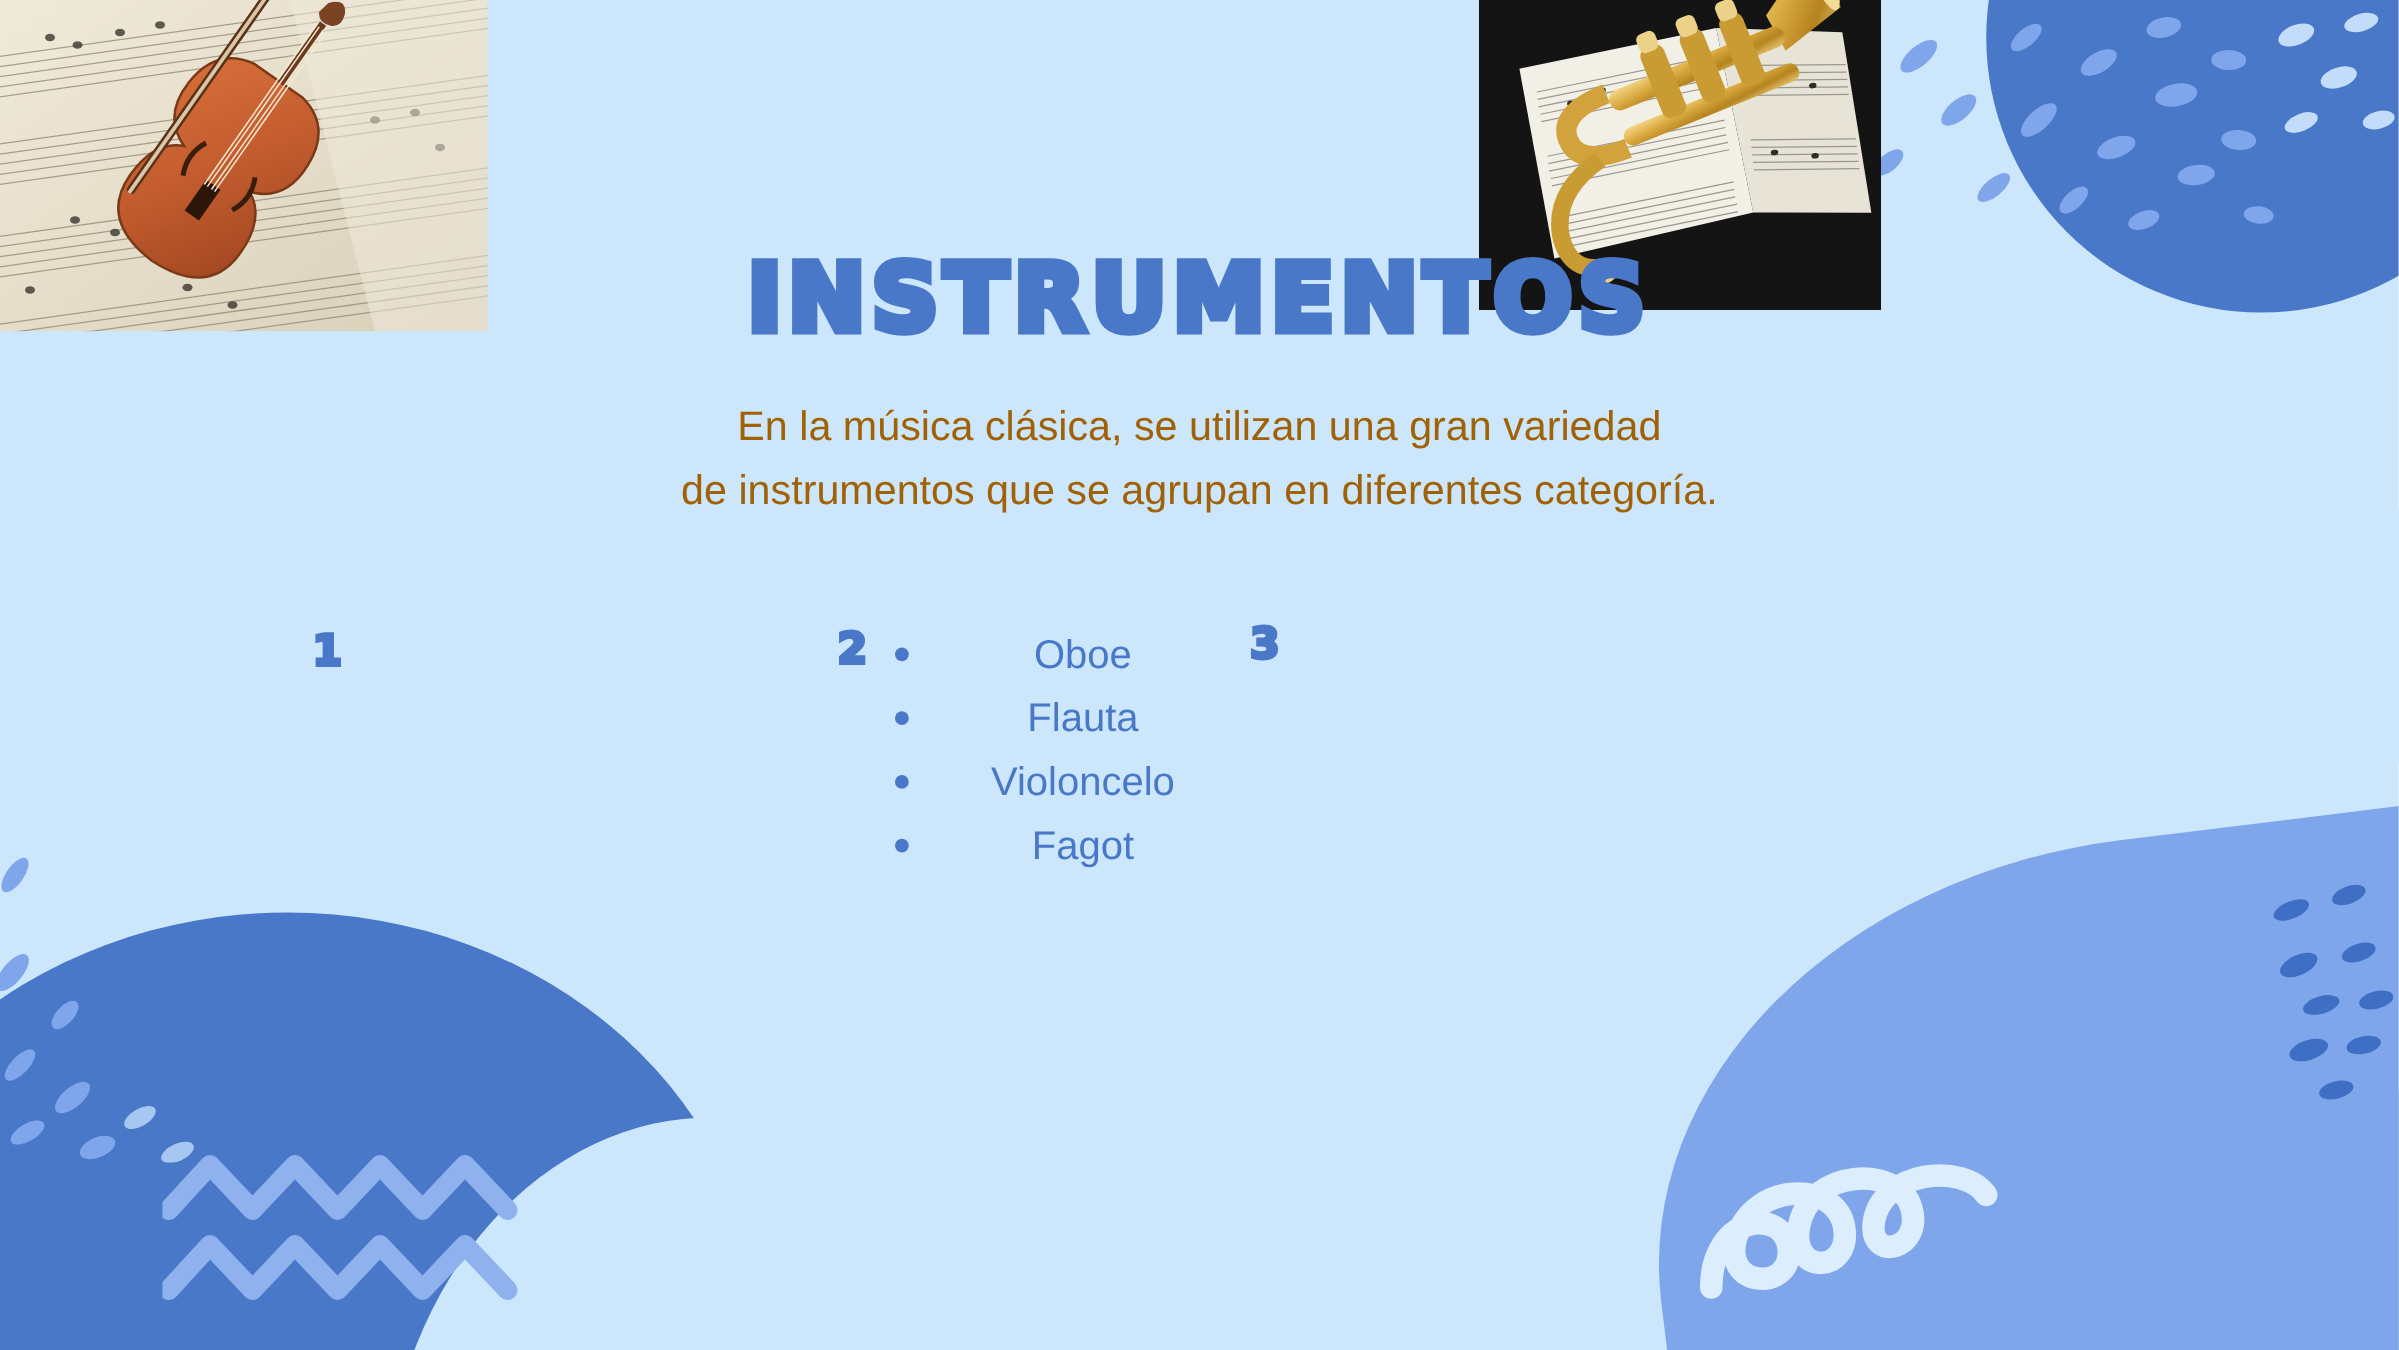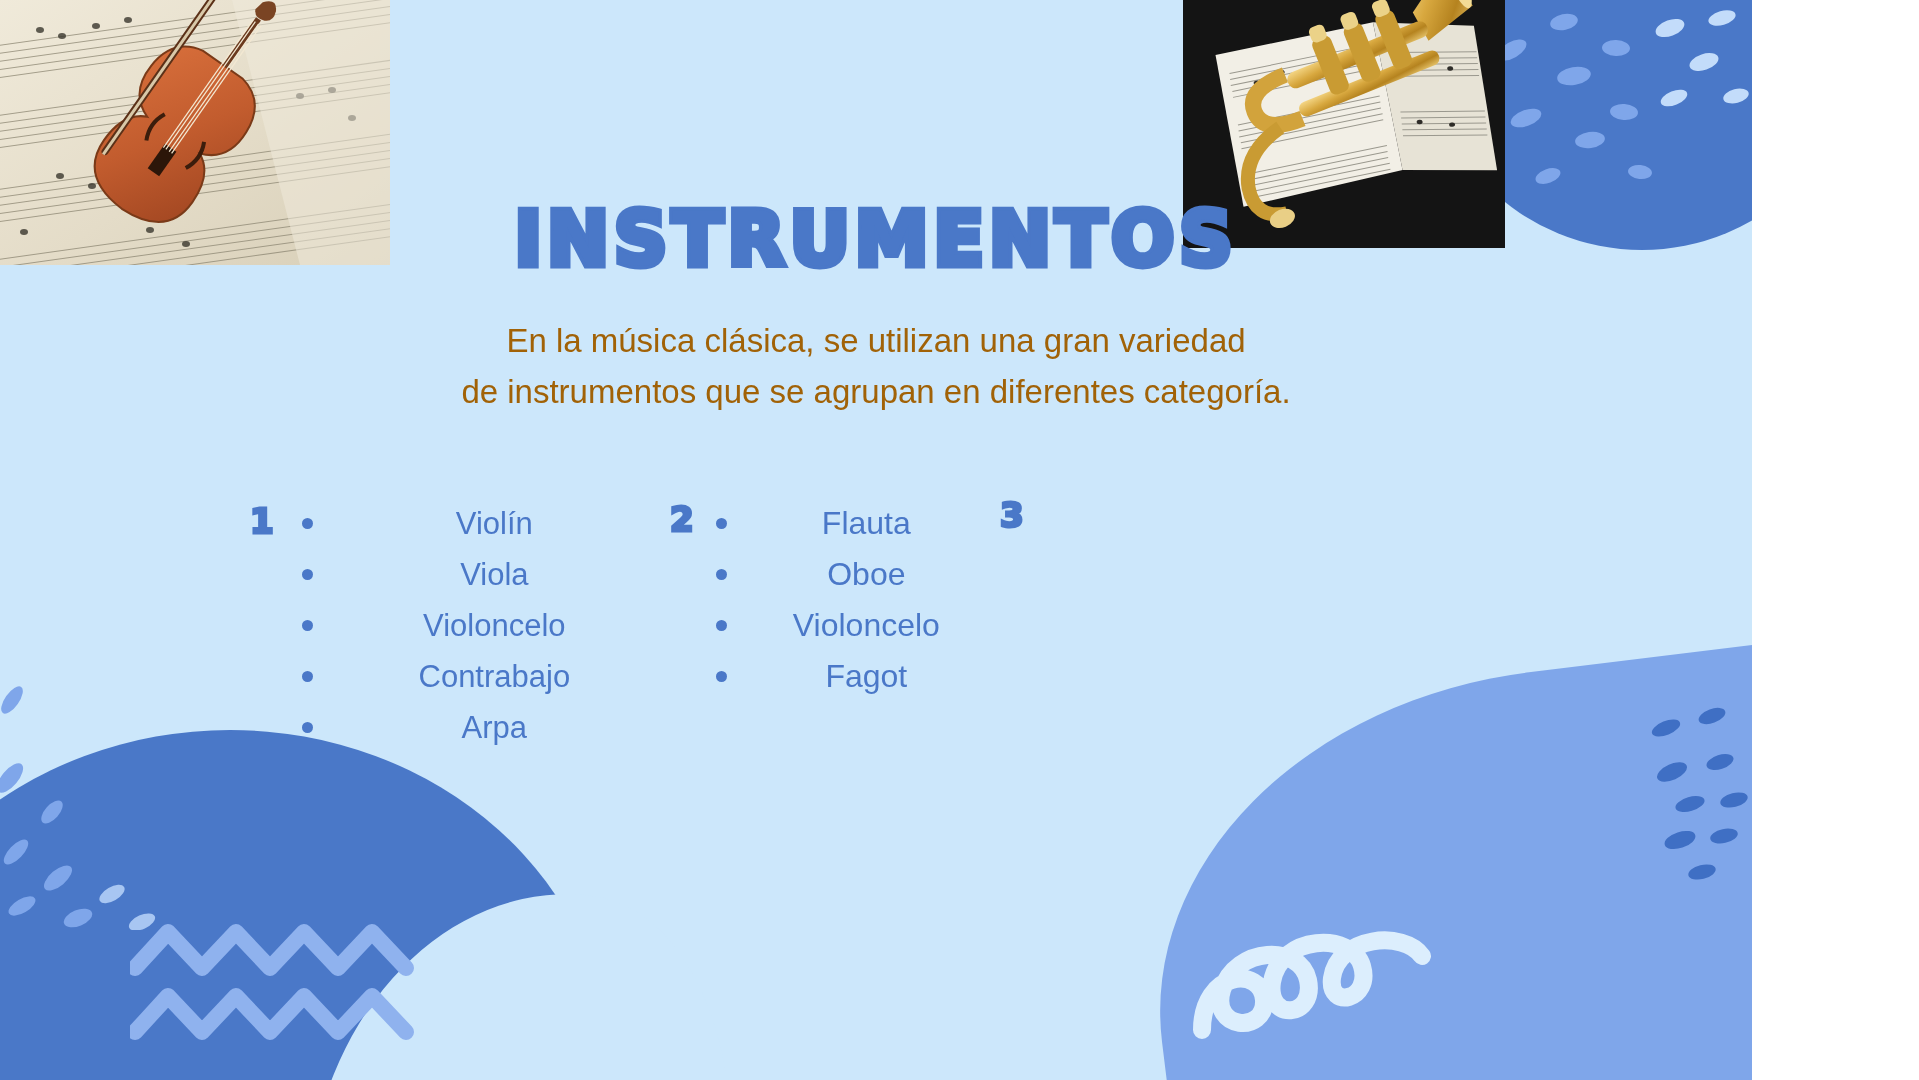--- a/index.html
+++ b/index.html
@@ -3,21 +3,21 @@
 <meta charset="utf-8">
 <style>
   * { margin:0; padding:0; box-sizing:border-box; }
   html, body {
     width:1919px; height:1080px;
     overflow:hidden;
     font-family:"Liberation Sans", sans-serif;
   }
   #slide {
     position:relative;
-    width:1752px; height:1080px;
+    width:1919px; height:1080px;
     background:#CCE7FB;
     overflow:hidden;
   }
 
   
   .deco { position:absolute; pointer-events:none; }
 
   
   .blob-tr {
     right:-110px; top:-190px;
@@ -396,54 +396,32 @@
 
   <div class="intro">
     <div>En la música clásica, se utilizan una gran variedad</div>
     <div>de instrumentos que se agrupan en diferentes categoría.</div>
   </div>
 
   <div class="columns">
 
     <div class="col col-1">
       <span class="num">1</span>
-      <ul class="items">
-        <li>
-          <span class="dot"></span>
-          <span class="lbl">Violín</span>
-        </li>
-        <li>
-          <span class="dot"></span>
-          <span class="lbl">Viola</span>
-        </li>
-        <li>
-          <span class="dot"></span>
-          <span class="lbl">Violoncelo</span>
-        </li>
-        <li>
-          <span class="dot"></span>
-          <span class="lbl">Contrabajo</span>
-        </li>
-        <li>
-          <span class="dot"></span>
-          <span class="lbl">Arpa</span>
-        </li>
-      </ul>
     </div>
 
     <div class="col col-2">
       <span class="num">2</span>
       <ul class="items">
         <li>
           <span class="dot"></span>
-          <span class="lbl">Flauta</span>
+          <span class="lbl">Oboe</span>
         </li>
         <li>
           <span class="dot"></span>
-          <span class="lbl">Oboe</span>
+          <span class="lbl">Flauta</span>
         </li>
         <li>
           <span class="dot"></span>
           <span class="lbl">Violoncelo</span>
         </li>
         <li>
           <span class="dot"></span>
           <span class="lbl">Fagot</span>
         </li>
       </ul>

